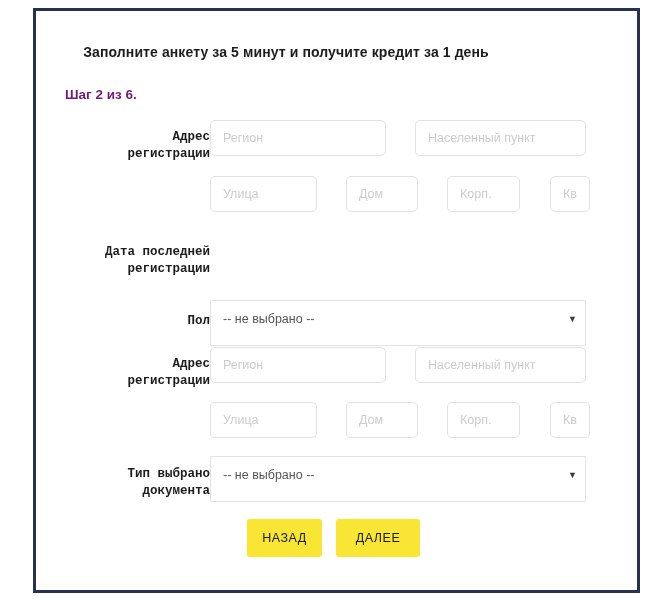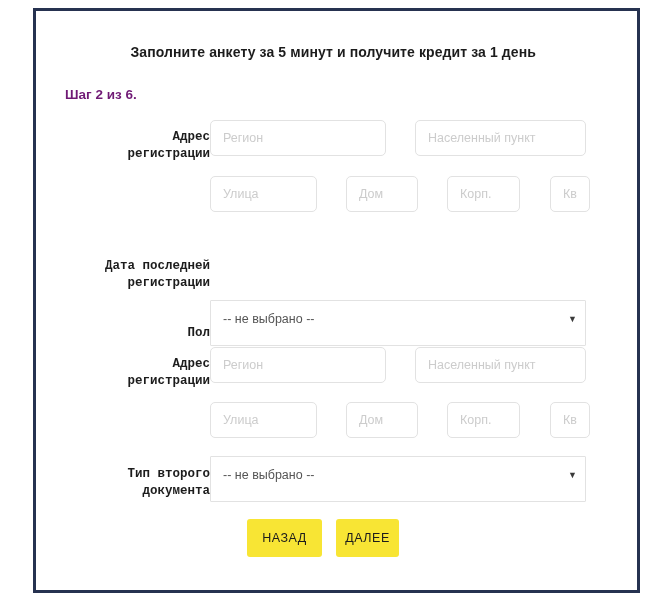--- a/index.html
+++ b/index.html
@@ -24,21 +24,21 @@
     background: #ffffff;
     box-sizing: border-box;
     overflow: hidden;
   }
 
   #form-title {
     position: absolute;
     left: 0;
     top: 33px;
     width: 500px;
-    text-align: right;
+    text-align: center;
     font-size: 14px;
     font-weight: bold;
     color: #1c1c1c;
     letter-spacing: 0.1px;
   }
 
   #step-indicator {
     position: absolute;
     left: 29px;
     top: 76px;
@@ -133,27 +133,27 @@
   </div>
 
   <input class="txt-input" style="left: 174px; top: 109px; width: 176px;" placeholder="Регион">
   <input class="txt-input" style="left: 379px; top: 109px; width: 171px;" placeholder="Населенный пункт">
 
   <input class="txt-input" style="left: 174px; top: 165px; width: 107px;" placeholder="Улица">
   <input class="txt-input" style="left: 310px; top: 165px; width: 72px;" placeholder="Дом">
   <input class="txt-input" style="left: 411px; top: 165px; width: 73px;" placeholder="Корп.">
   <input class="txt-input" style="left: 514px; top: 165px; width: 40px;" placeholder="Кв.">
 
-  <div class="field-label" style="left:14px; top:247px;">
+  <div class="field-label" style="left:14px; top:233px;">
     <div>Дата последней</div>
     <div>регистрации</div>
   </div>
 
 
-  <div class="field-label" style="left:14px; top:314px;">
+  <div class="field-label" style="left:14px; top:302px;">
     <div>Пол</div>
   </div>
 
   <div class="sel-wrap" style="left:174px; top:289px; width:376px;">
     <span class="sel-value">-- не выбрано --</span>
     <span class="sel-arrow">▼</span>
   </div>
 
   <div class="field-label" style="left:14px; top:345px;">
     <div>Адрес</div>
@@ -162,25 +162,25 @@
 
   <input class="txt-input" style="left: 174px; top: 336px; width: 176px;" placeholder="Регион">
   <input class="txt-input" style="left: 379px; top: 336px; width: 171px;" placeholder="Населенный пункт">
 
   <input class="txt-input" style="left: 174px; top: 391px; width: 107px;" placeholder="Улица">
   <input class="txt-input" style="left: 310px; top: 391px; width: 72px;" placeholder="Дом">
   <input class="txt-input" style="left: 411px; top: 391px; width: 73px;" placeholder="Корп.">
   <input class="txt-input" style="left: 514px; top: 391px; width: 40px;" placeholder="Кв.">
 
   <div class="field-label" style="left:14px; top:455px;">
-    <div>Тип второго</div>
+    <div>Тип выбрано</div>
     <div>документа</div>
   </div>
 
   <div class="sel-wrap" style="left:174px; top:445px; width:376px;">
     <span class="sel-value">-- не выбрано --</span>
     <span class="sel-arrow">▼</span>
   </div>
 
   <button class="btn" style="left:211px; top:508px; width:75px;">НАЗАД</button>
-  <button class="btn" style="left:300px; top:508px; width:63px;">ДАЛЕЕ</button>
+  <button class="btn" style="left:300px; top:508px; width:84px;">ДАЛЕЕ</button>
 
 </div>
 
 </body></html>

